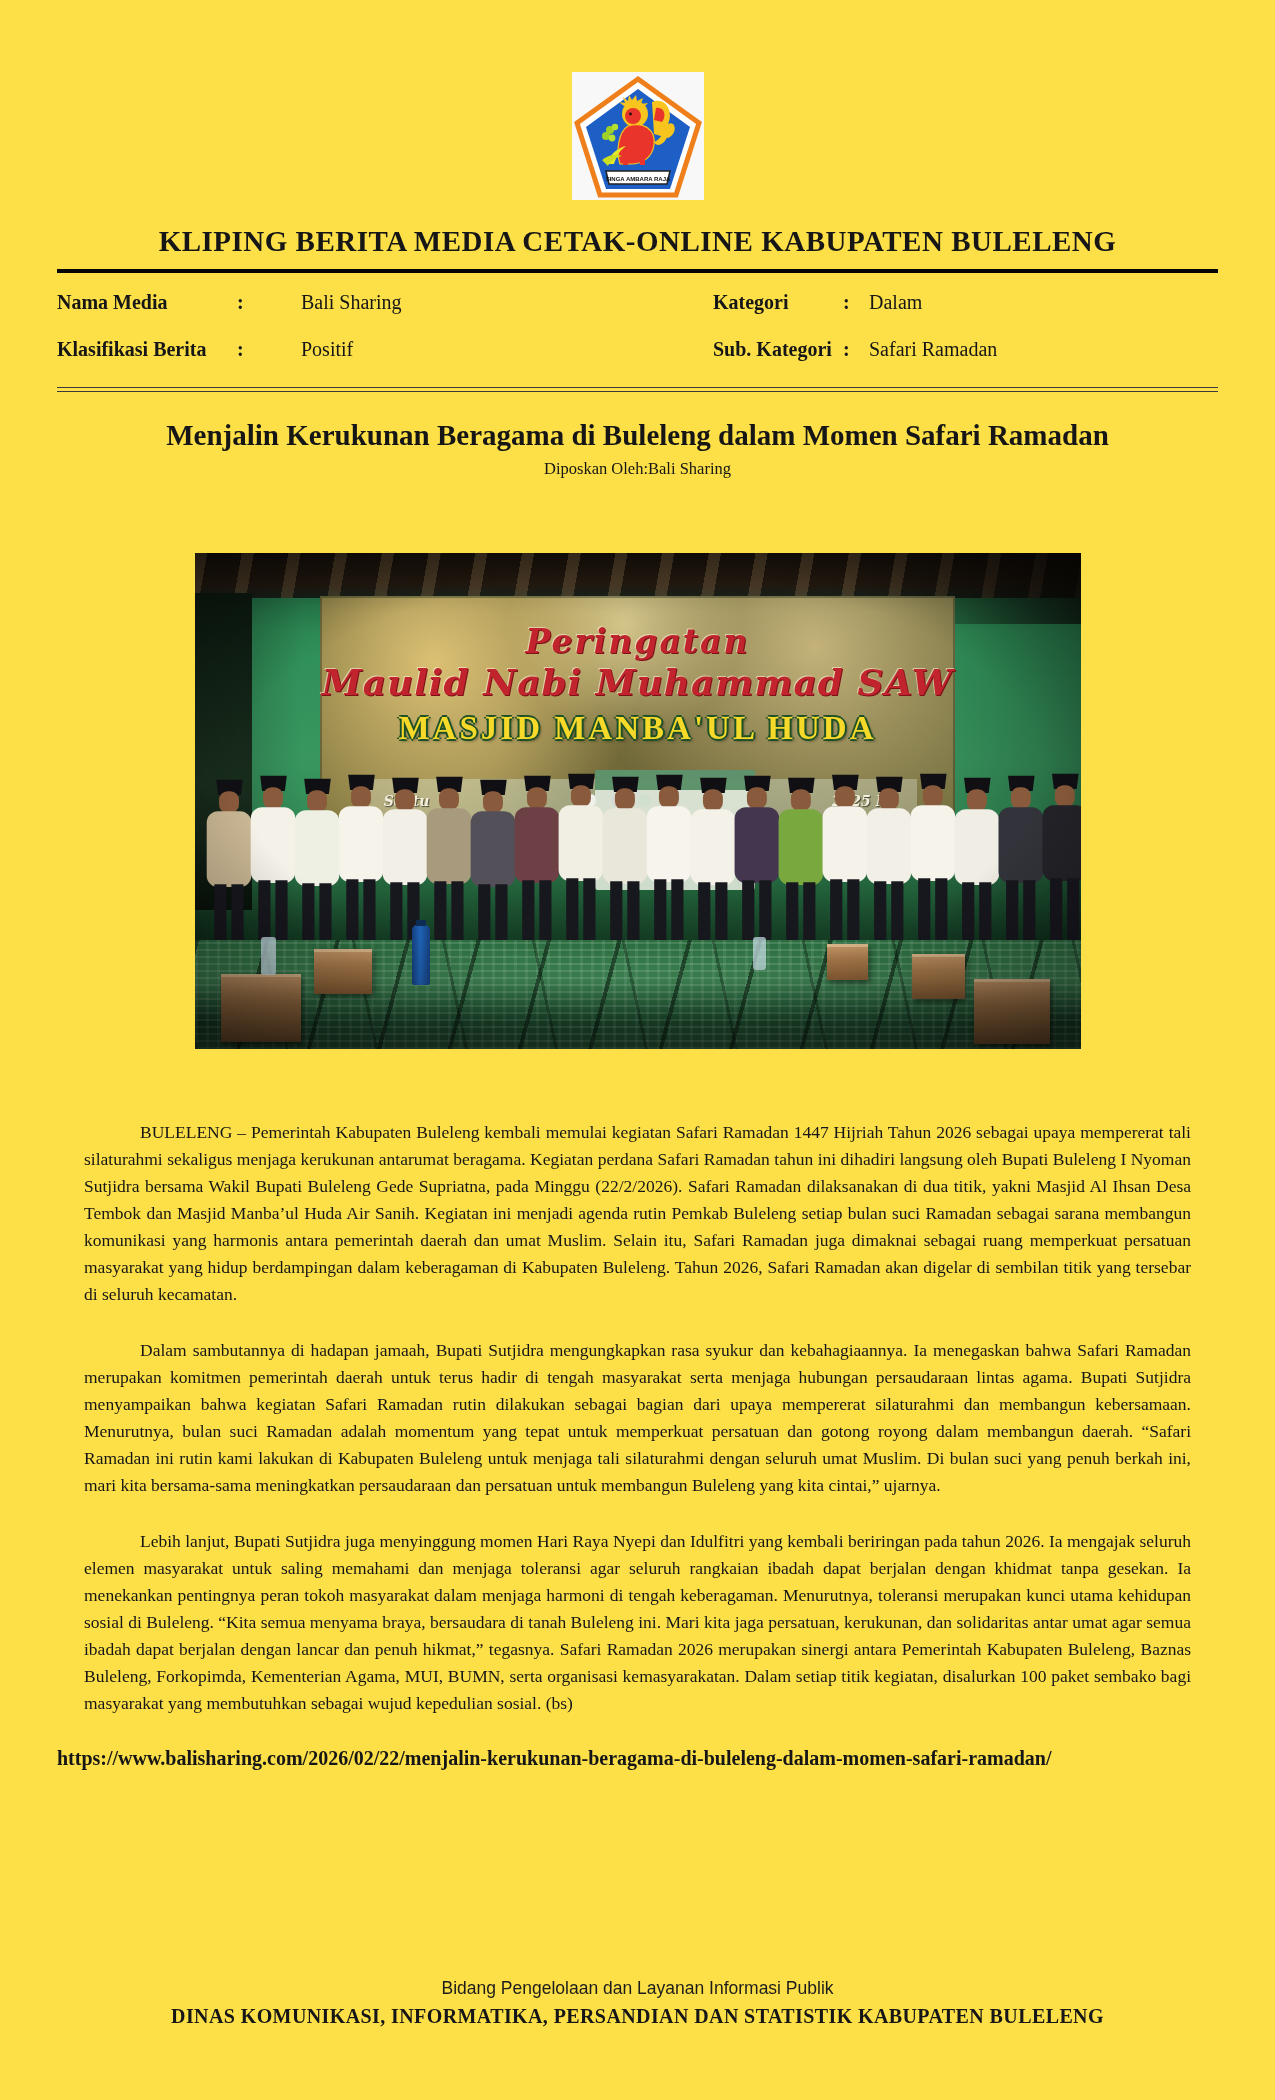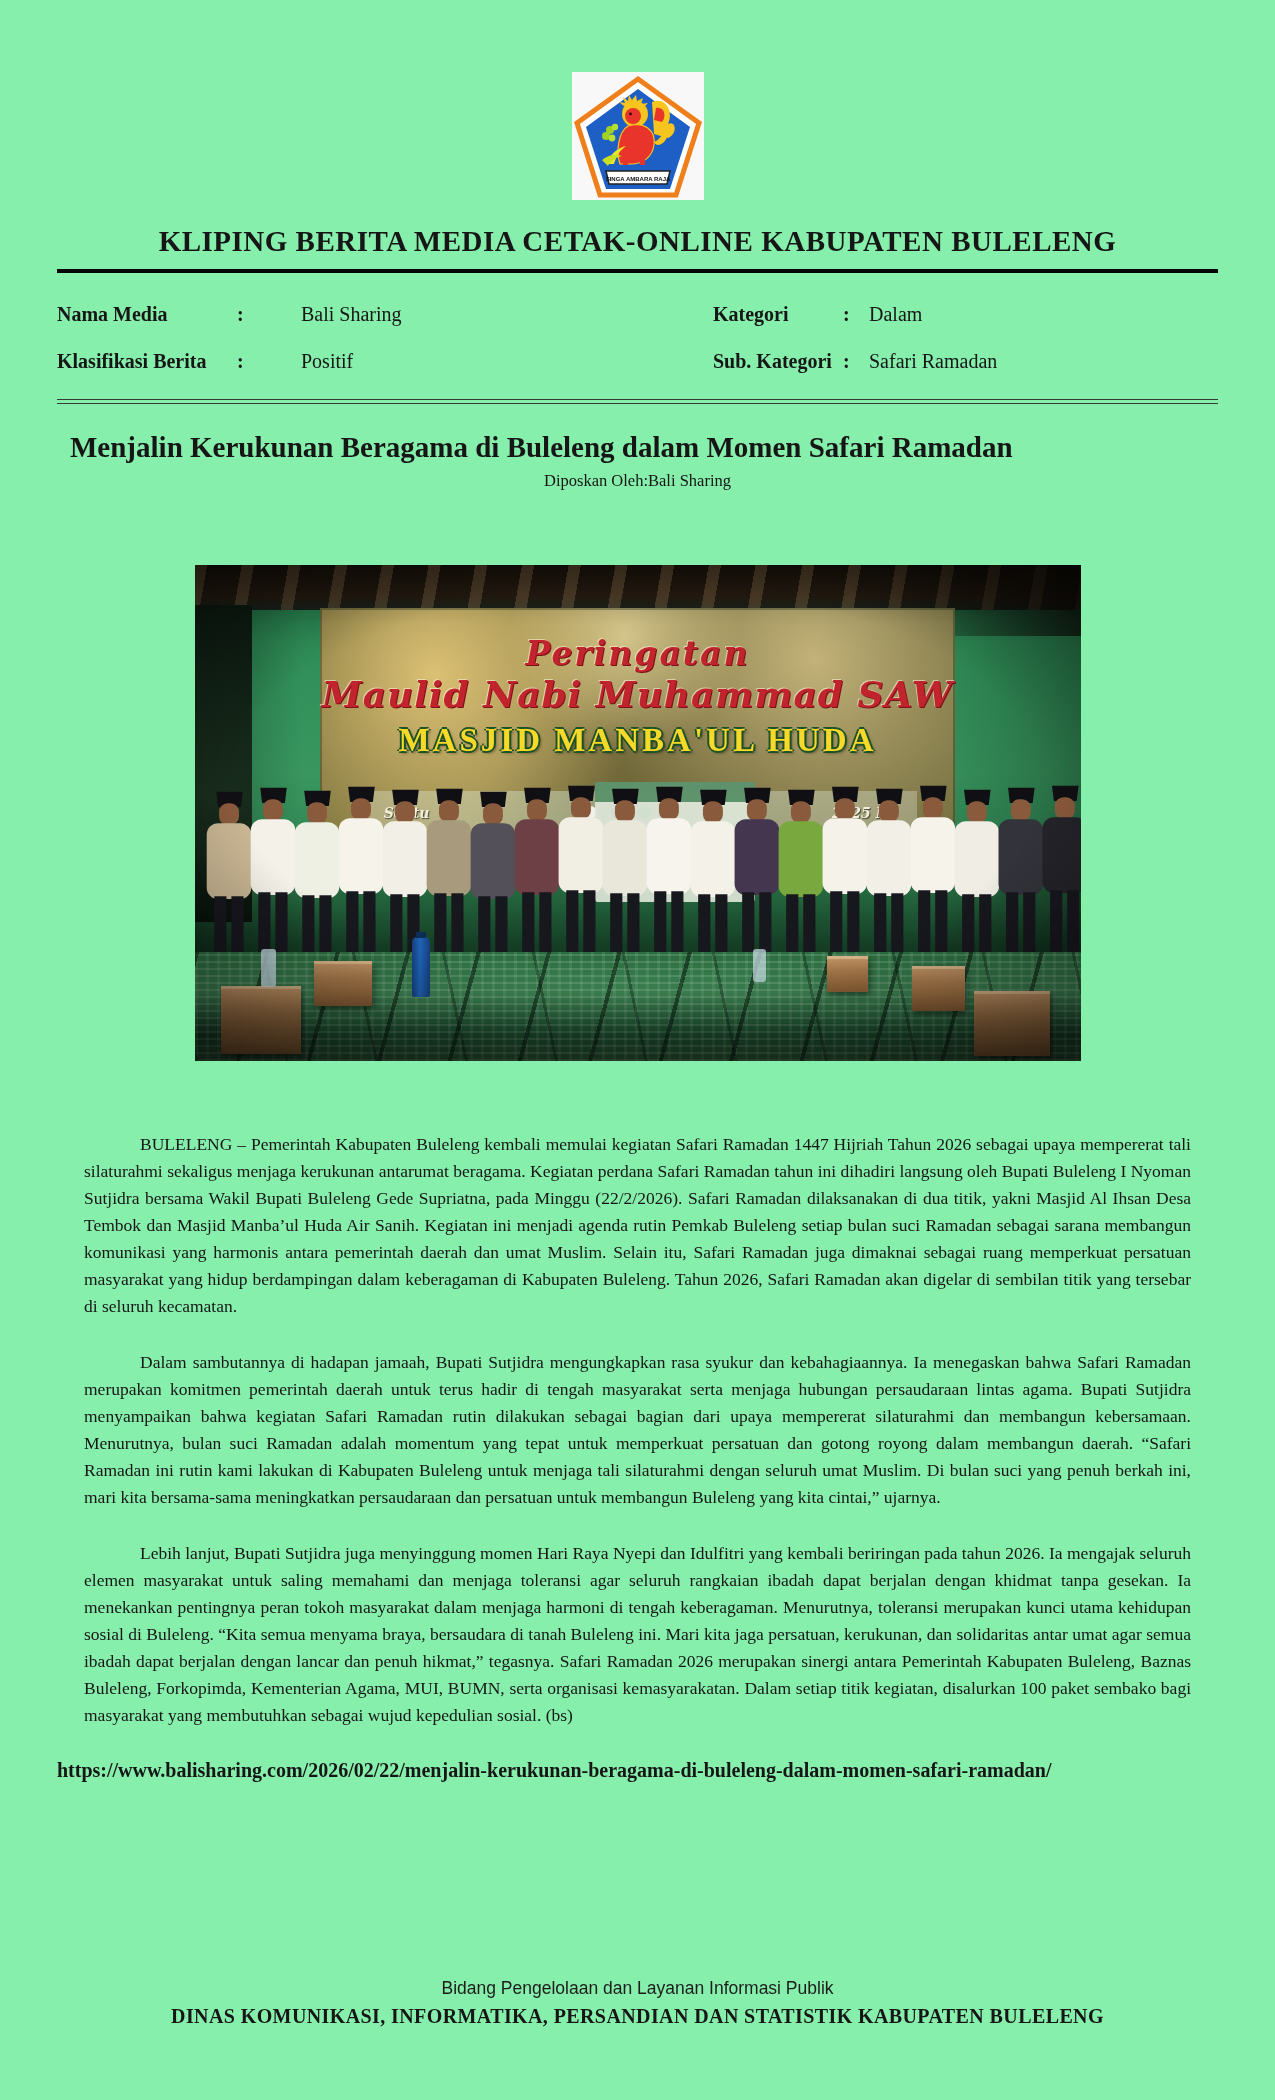--- a/index.html
+++ b/index.html
@@ -1,37 +1,37 @@
 <!DOCTYPE html>
 <html><head>
 <meta charset="utf-8">
 <style>
   html,body{margin:0;padding:0;background:#ffffff;}
   body{width:1275px;height:2100px;position:relative;font-family:"Liberation Serif",serif;color:#161616;}
-  .page{position:relative;width:1275px;height:2100px;overflow:hidden;background:#86efac;}
+  .page{position:relative;width:1275px;height:2100px;overflow:hidden;background:#fde047;}
 
   
   .logo-wrap{padding-top:72px;text-align:center;}
   .logo-wrap svg{display:inline-block;}
   h1.kliping-title{margin:20px 57px 0;text-align:center;font-size:29px;font-weight:bold;letter-spacing:.5px;line-height:34px;}
   .rule-thick{margin:11px 57px 0;height:4px;background:#050505;}
 
   
-  .meta{margin:0 57px;padding:18px 0 10px;}
+  .meta{margin:0 57px;padding:6px 0 10px;}
   .meta-row{display:flex;align-items:center;height:47px;font-size:20px;}
   .m-label{width:180px;font-weight:bold;}
   .m-colon{width:64px;font-weight:bold;}
   .m-value{width:412px;}
   .m-label2{width:130px;font-weight:bold;}
   .m-colon2{width:26px;font-weight:bold;}
   .m-value2{flex:1;}
   .rule-double{margin:4px 57px 0;height:3px;border-top:1px solid #3a3a3a;border-bottom:1px solid #3a3a3a;}
 
   
-  h2.article-title{margin:26px 70px 6px;text-align:left;font-size:29px;line-height:35px;font-weight:bold;}
+  h2.article-title{margin:26px 70px 6px;text-align:center;font-size:29px;line-height:35px;font-weight:bold;}
   .byline{text-align:center;font-size:16.5px;font-weight:normal;margin-top:3px;}
 
   
   .photo{position:relative;width:886px;height:496px;margin:74px auto 0;overflow:hidden;background:#2c8a52;}
   .ph-wall{position:absolute;inset:0;background:linear-gradient(180deg,#1d6b41 0%,#2f8f58 16%,#38965e 42%,#2c7e4c 68%,#1d5c37 88%,#123d24 100%);}
   .ph-wall::after{content:"";position:absolute;inset:0;background:linear-gradient(90deg,rgba(0,0,0,.30) 0%,transparent 12%,transparent 82%,rgba(0,0,0,.28) 100%);}
   .ph-ceiling{position:absolute;left:0;top:0;width:100%;height:9%;
     background:repeating-linear-gradient(100deg,rgba(150,120,80,.35) 0 12px,rgba(0,0,0,0) 12px 46px),linear-gradient(180deg,#161009,#241a10 70%,#17221a 100%);}
   .ph-ceiling::after{content:"";position:absolute;right:0;top:0;width:34%;height:160%;
     background:linear-gradient(250deg,rgba(10,8,5,.8),rgba(10,8,5,.35) 40%,transparent 75%);}

